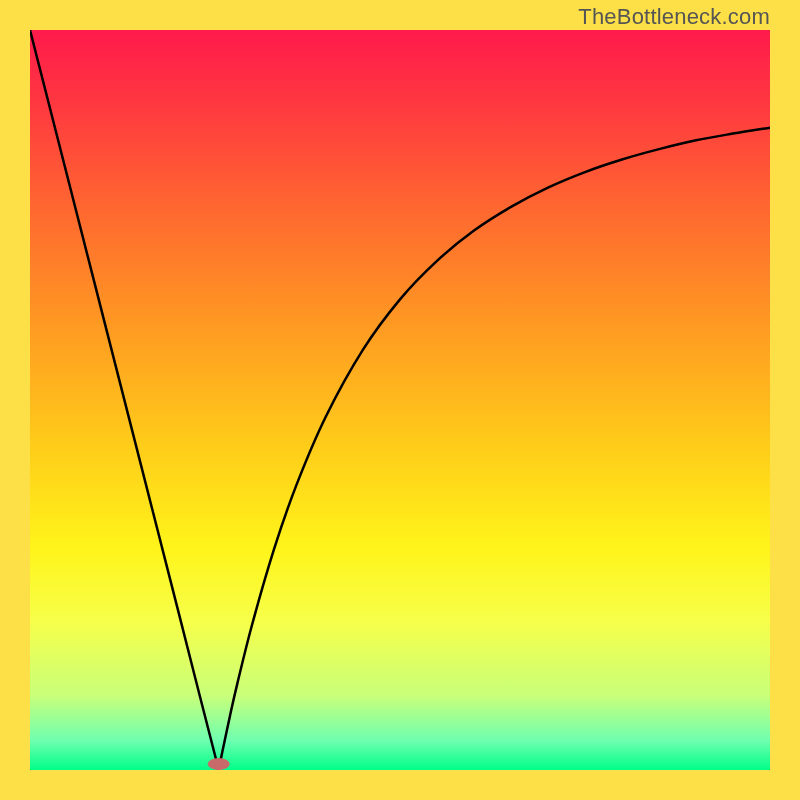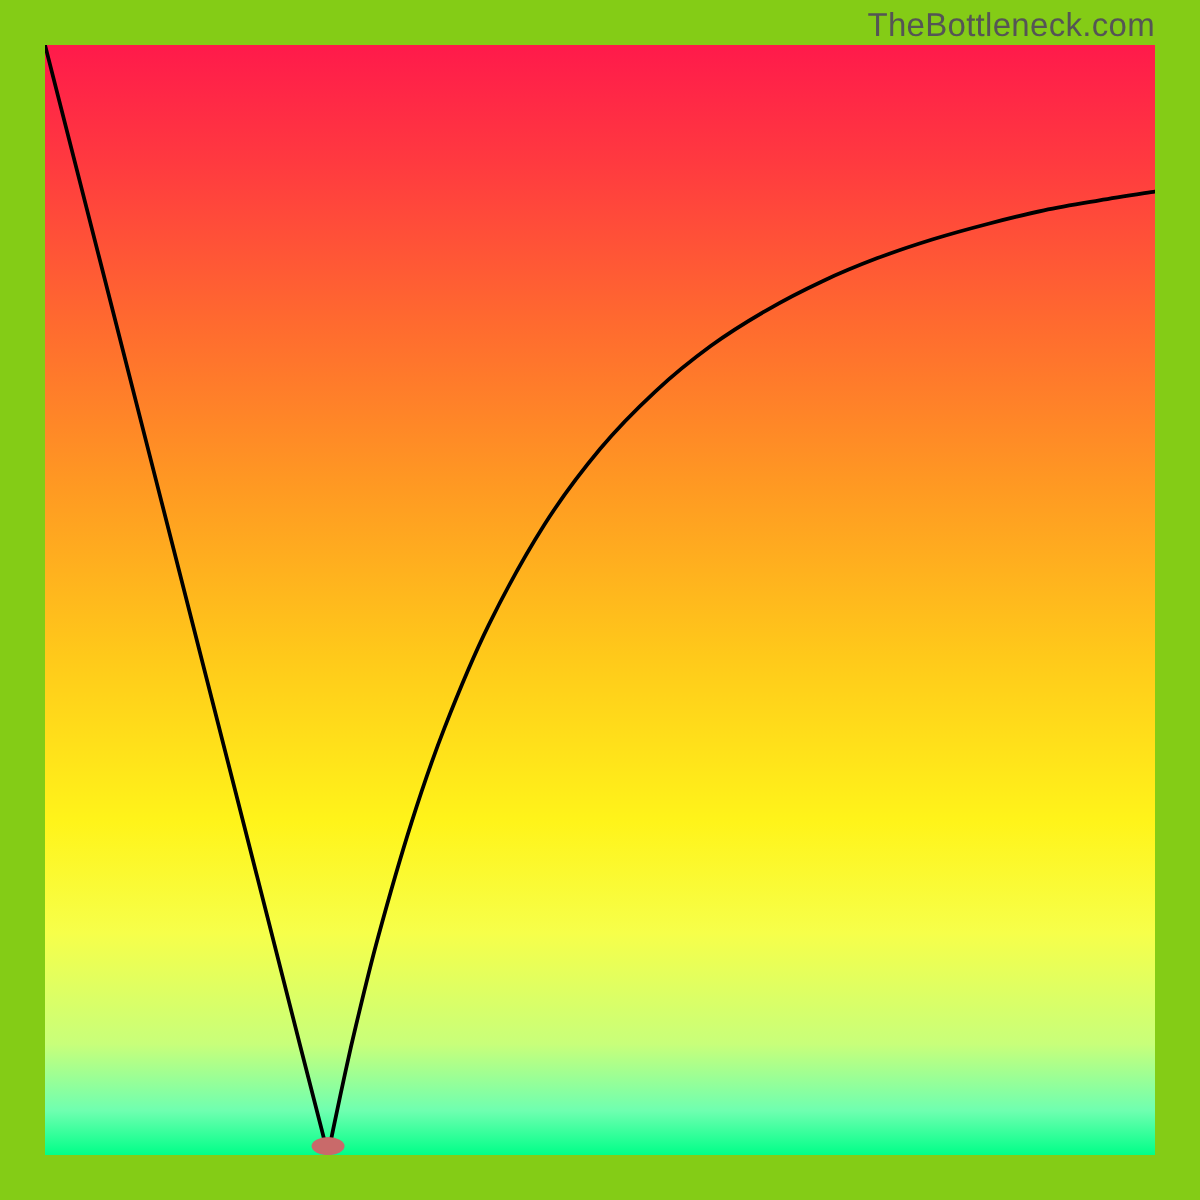--- a/index.html
+++ b/index.html
@@ -8,21 +8,21 @@
     width: 800px;
     height: 800px;
     background: #000;
     font-family: Arial, Helvetica, sans-serif;
     overflow: hidden;
   }
   .frame {
     position: absolute;
     left: 0; top: 0;
     width: 800px; height: 800px;
-    background: #84cc16;
+    background: #fde047;
   }
   .plot-area {
     position: absolute;
     left: 30px;
     top: 30px;
     width: 740px;
     height: 740px;
     overflow: hidden;
   }
   .watermark {

